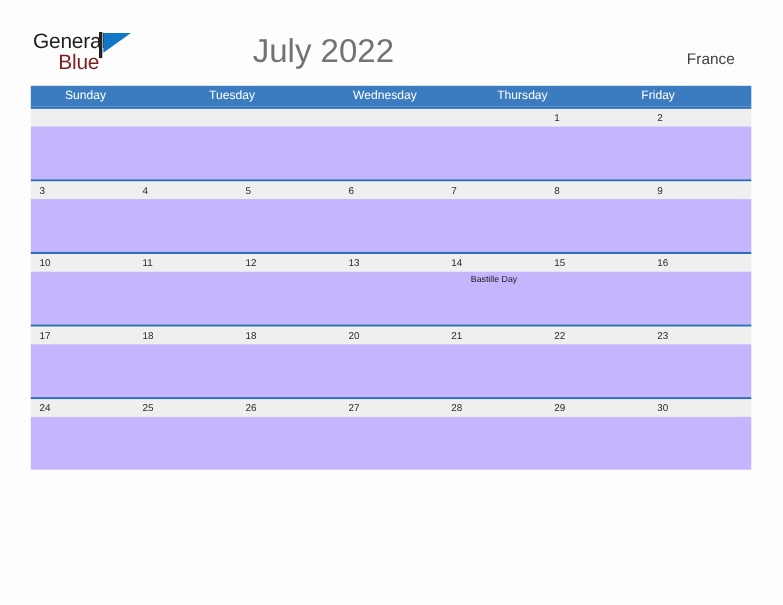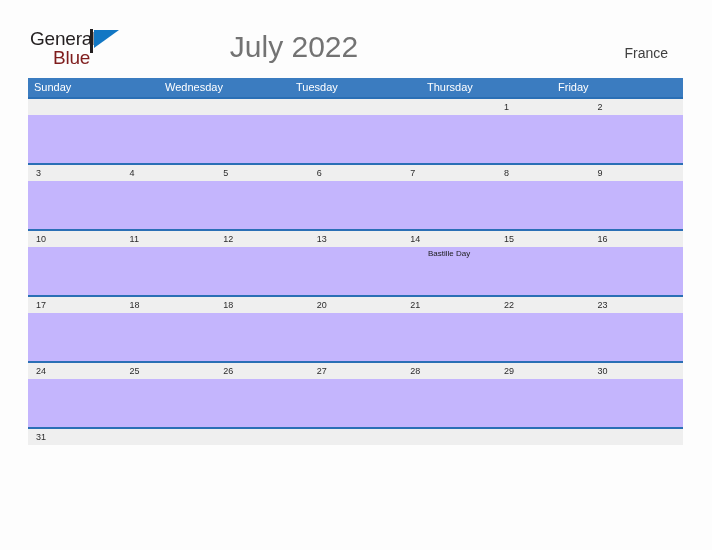--- a/index.html
+++ b/index.html
@@ -103,20 +103,21 @@
   .dow-cell {
     flex: 1 1 0;
     min-width: 0;
     color: #ffffff;
     font-size: 11px;
     line-height: 19px;
     padding-left: 6px;
     box-sizing: border-box;
     white-space: nowrap;
     overflow: hidden;
+    margin-left: 25px;
   }
 
   .week-row {
     width: 100%;
     border-top: 2px solid #2a6fb5;
     box-sizing: border-box;
   }
   .week-row.first {
     border-top: 2px solid #2a6fb5;
   }
@@ -182,22 +183,22 @@
 
     <div class="cal-title">July 2022</div>
 
     <div class="country">France</div>
   </div>
 
   <div class="calendar">
 
     <div class="dow-row">
       <div class="dow-cell">Sunday</div>
+      <div class="dow-cell">Tuesday</div>
       <div class="dow-cell">Wednesday</div>
-      <div class="dow-cell">Tuesday</div>
       <div class="dow-cell">Thursday</div>
       <div class="dow-cell">Friday</div>
     </div>
 
     <div class="week-row first">
       <div class="date-band">
         <div class="date-cell"></div>
         <div class="date-cell"></div>
         <div class="date-cell"></div>
         <div class="date-cell"></div>
@@ -363,27 +364,15 @@
           </div>
         <div class="event-cell">
             <span class="event-text"></span>
           </div>
         <div class="event-cell">
             <span class="event-text"></span>
           </div>
       </div>
     </div>
 
-    <div class="week-row last">
-      <div class="date-band">
-        <div class="date-cell">31</div>
-        <div class="date-cell"></div>
-        <div class="date-cell"></div>
-        <div class="date-cell"></div>
-        <div class="date-cell"></div>
-        <div class="date-cell"></div>
-        <div class="date-cell"></div>
-      </div>
-
-    </div>
 
   </div>
 </div>
 
 </body></html>

